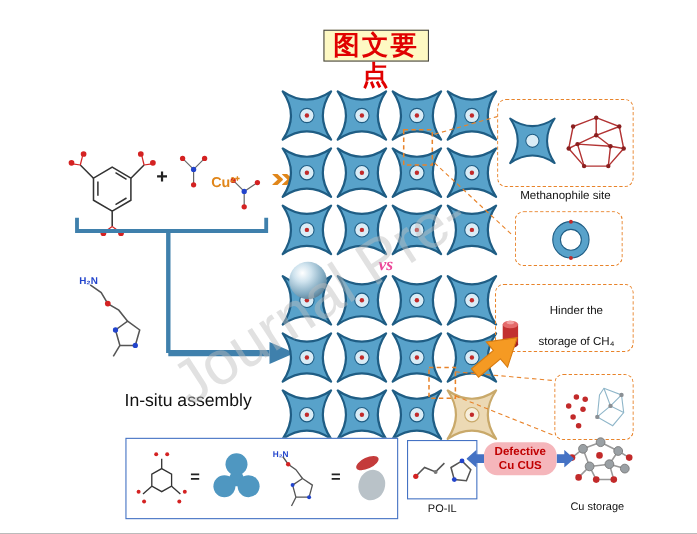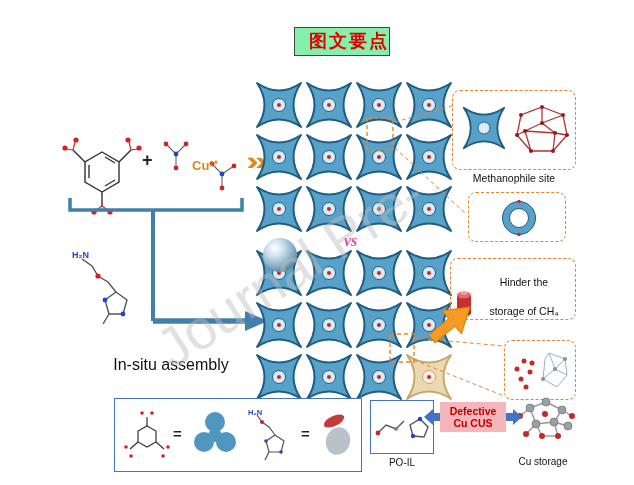--- a/index.html
+++ b/index.html
@@ -2,32 +2,32 @@
 <html><head>
 <meta charset="utf-8">
 <style>
   html,body{margin:0;padding:0;background:#888;}
   .canvas{position:relative;width:634px;height:485px;background:#ffffff;overflow:hidden;
           font-family:"Liberation Sans",sans-serif;margin:0 auto;}
   .abs{position:absolute;}
   .lbl{font-weight:normal;color:#111;text-align:center;}
   .watermark{font-size:56px;color:#bdbdbd;opacity:.45;white-space:nowrap;text-align:center;
              transform:rotate(-33deg);pointer-events:none;z-index:40;}
-  .title-box{background:#86efac;border:1px solid #444;color:#e00000;font-size:18px;font-weight:bold;
-             text-align:right;line-height:27px;letter-spacing:2px;z-index:45;}
+  .title-box{background:#fef9c3;border:1px solid #444;color:#e00000;font-size:24px;font-weight:bold;
+             text-align:center;line-height:27px;letter-spacing:2px;z-index:45;}
   .dashed{border:1.6px dashed #e8832a;border-radius:8px;box-sizing:border-box;}
   .plus{font-size:18px;font-weight:bold;color:#222;}
   .chevron{font-size:26px;font-weight:900;color:#e0861a;transform:scaleX(1.5);transform-origin:left center;letter-spacing:-3px;}
   .cu-lbl{font-size:13px;font-weight:bold;color:#e0861a;}
   .amine{font-size:9px;font-weight:bold;color:#2244cc;}
   .amine-sm{font-size:7.5px;font-weight:bold;color:#2244cc;}
   .vs{font-family:"Liberation Serif",serif;font-style:italic;font-weight:bold;font-size:16px;color:#ec4899;}
   .sphere{width:34px;height:34px;border-radius:50%;z-index:6;
           background:radial-gradient(circle at 35% 30%, #ffffff, #cfe3ee 25%, #7fa8bf 60%, #45657a 90%);}
-  .pinkbox{background:#f5b6bb;border-radius:0;display:flex;flex-direction:column;align-items:center;
+  .pinkbox{background:#f5b6bb;border-radius:12px;display:flex;flex-direction:column;align-items:center;
            justify-content:center;z-index:8;}
   .pinkbox div{font-size:10.5px;font-weight:bold;color:#c00000;line-height:12px;}
   .bluebox{border:1.5px solid #4472c4;background:#ffffff;box-sizing:border-box;}
   .s10{font-size:10.5px;line-height:12px;}
   .s11{font-size:10px;}
   .s13{font-size:16px;}
   .eq{font-size:15px;font-weight:bold;color:#222;}
 </style>
 </head>
 <body>

